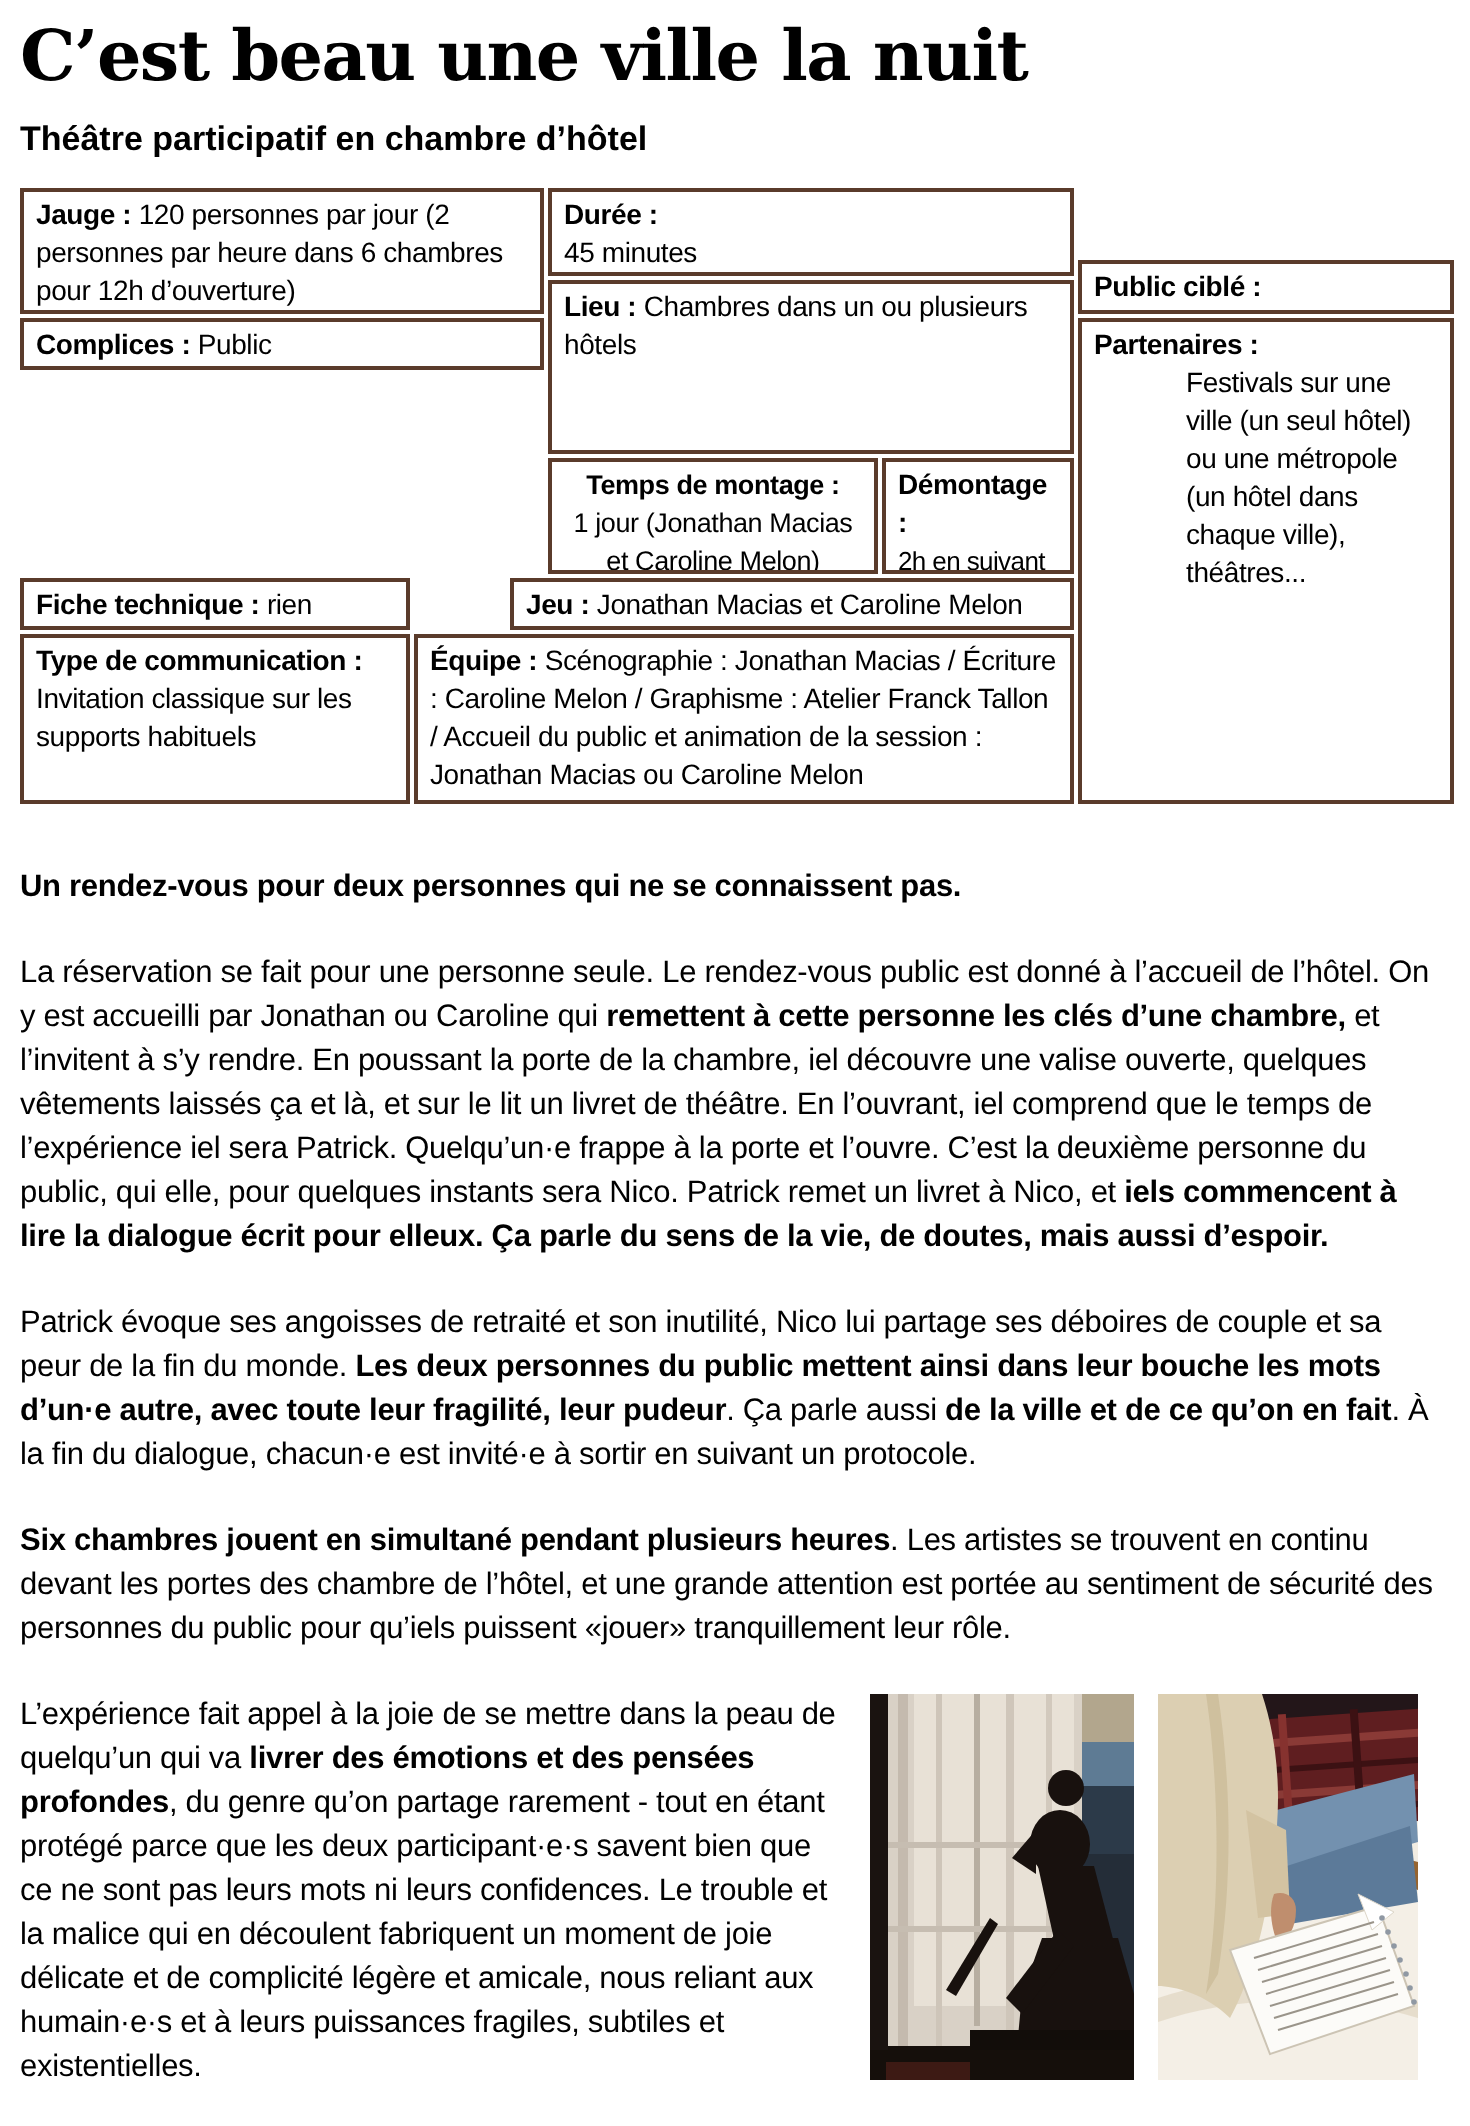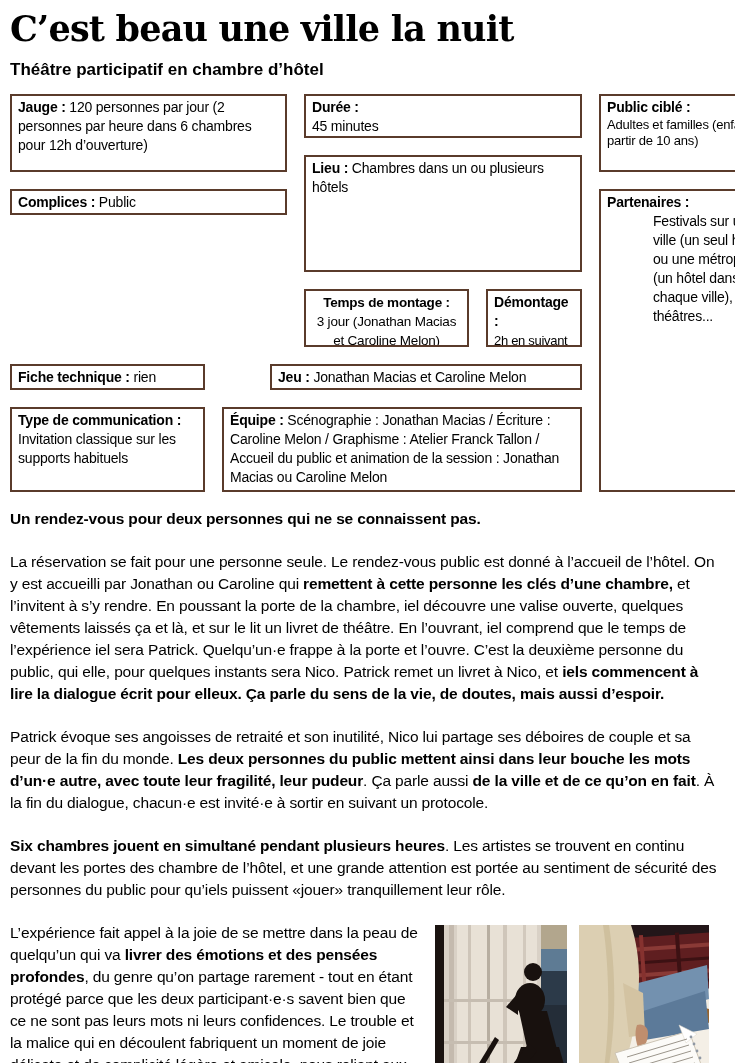--- a/index.html
+++ b/index.html
@@ -20,59 +20,59 @@
     margin:12px 0 0 0;
     font-weight:700;font-size:17px;line-height:1.15;
   }
 
   
   .info-table{
     margin-top:15px;
     display:grid;
     grid-template-columns:195px 65px 165px 96px 188px;
     grid-template-rows:44px 17px 26px 40px 58px 26px 85px;
-    gap:17px;
+    gap:2px;
     width:717px;
   }
   .cell{
     border:2px solid #5a3b2b;
     box-sizing:border-box;
     padding:2px 6px;
     font-size:14px;line-height:19px;letter-spacing:-0.2px;
     overflow:hidden;
   }
   .cell b{font-weight:700;}
   .lbl-block{display:block;font-weight:700;}
   .c-jauge{grid-area:1/1/3/3;}
   .c-duree{grid-area:1/3/2/5;}
-  .c-public{grid-area:1/5/3/6;}
+  .c-public{grid-area:1/5/3/6;margin-top:36px;}
   .c-lieu{grid-area:2/3/5/5;}
   .c-complices{grid-area:3/1/4/3;}
   .c-partenaires{grid-area:3/5/8/6;}
   .c-travail{grid-area:4/1/6/3;}
   .c-montage{grid-area:5/3/6/4;font-size:13.5px;text-align:center;}
   .c-demontage{grid-area:5/4/6/5;}
   .c-demontage .val{font-size:13px;letter-spacing:-0.3px;}
   .c-fiche{grid-area:6/1/7/2;}
   .c-jeu{grid-area:6/2/7/5;margin-left:48px;}
   .c-comm{grid-area:7/1/8/2;}
   .c-equipe{grid-area:7/2/8/5;}
   .c-public .val{font-size:13px;line-height:16px;display:block;}
   .c-partenaires .val{display:block;margin-left:46px;}
 
   
   .body-text p{
     margin:21px 0 0 0;
     font-size:15.5px;line-height:22px;letter-spacing:-0.15px;
   }
-  .body-text p.lead{font-weight:700;margin-top:16px;}
+  .body-text p.lead{font-weight:700;margin-top:31px;}
   .body-text b{font-weight:700;}
 
   .wrap-row{
-    display:flex;align-items:center;gap:12px;margin-top:0;
+    display:flex;align-items:flex-start;gap:12px;margin-top:0;
   }
   .wrap-row p{width:413px;flex:0 0 auto;}
   .photo{flex:0 0 auto;margin-top:21px;display:block;}
 </style>
 </head>
 <body>
 
 <div class="page">
 
   <h1 class="title">C’est beau une ville la nuit</h1>
@@ -98,21 +98,21 @@
     <div class="cell c-complices">
       <b>Complices :</b>
       <span>Public</span>
     </div>
     <div class="cell c-partenaires">
       <b class="lbl-block">Partenaires  :</b>
       <span class="val">Festivals sur une ville (un seul hôtel) ou une métropole (un hôtel dans chaque ville), théâtres...</span>
     </div>
     <div class="cell c-montage">
       <b class="lbl-block">Temps de montage :</b>
-      <span class="val">3 jour (Jonathan Macias et Caroline Melon)</span>
+      <span class="val">1 jour (Jonathan Macias et Caroline Melon)</span>
     </div>
     <div class="cell c-demontage">
       <b class="lbl-block">Démontage :</b>
       <span class="val">2h en suivant la fin</span>
     </div>
     <div class="cell c-fiche">
       <b>Fiche technique :</b>
       <span>rien</span>
     </div>
     <div class="cell c-jeu">

